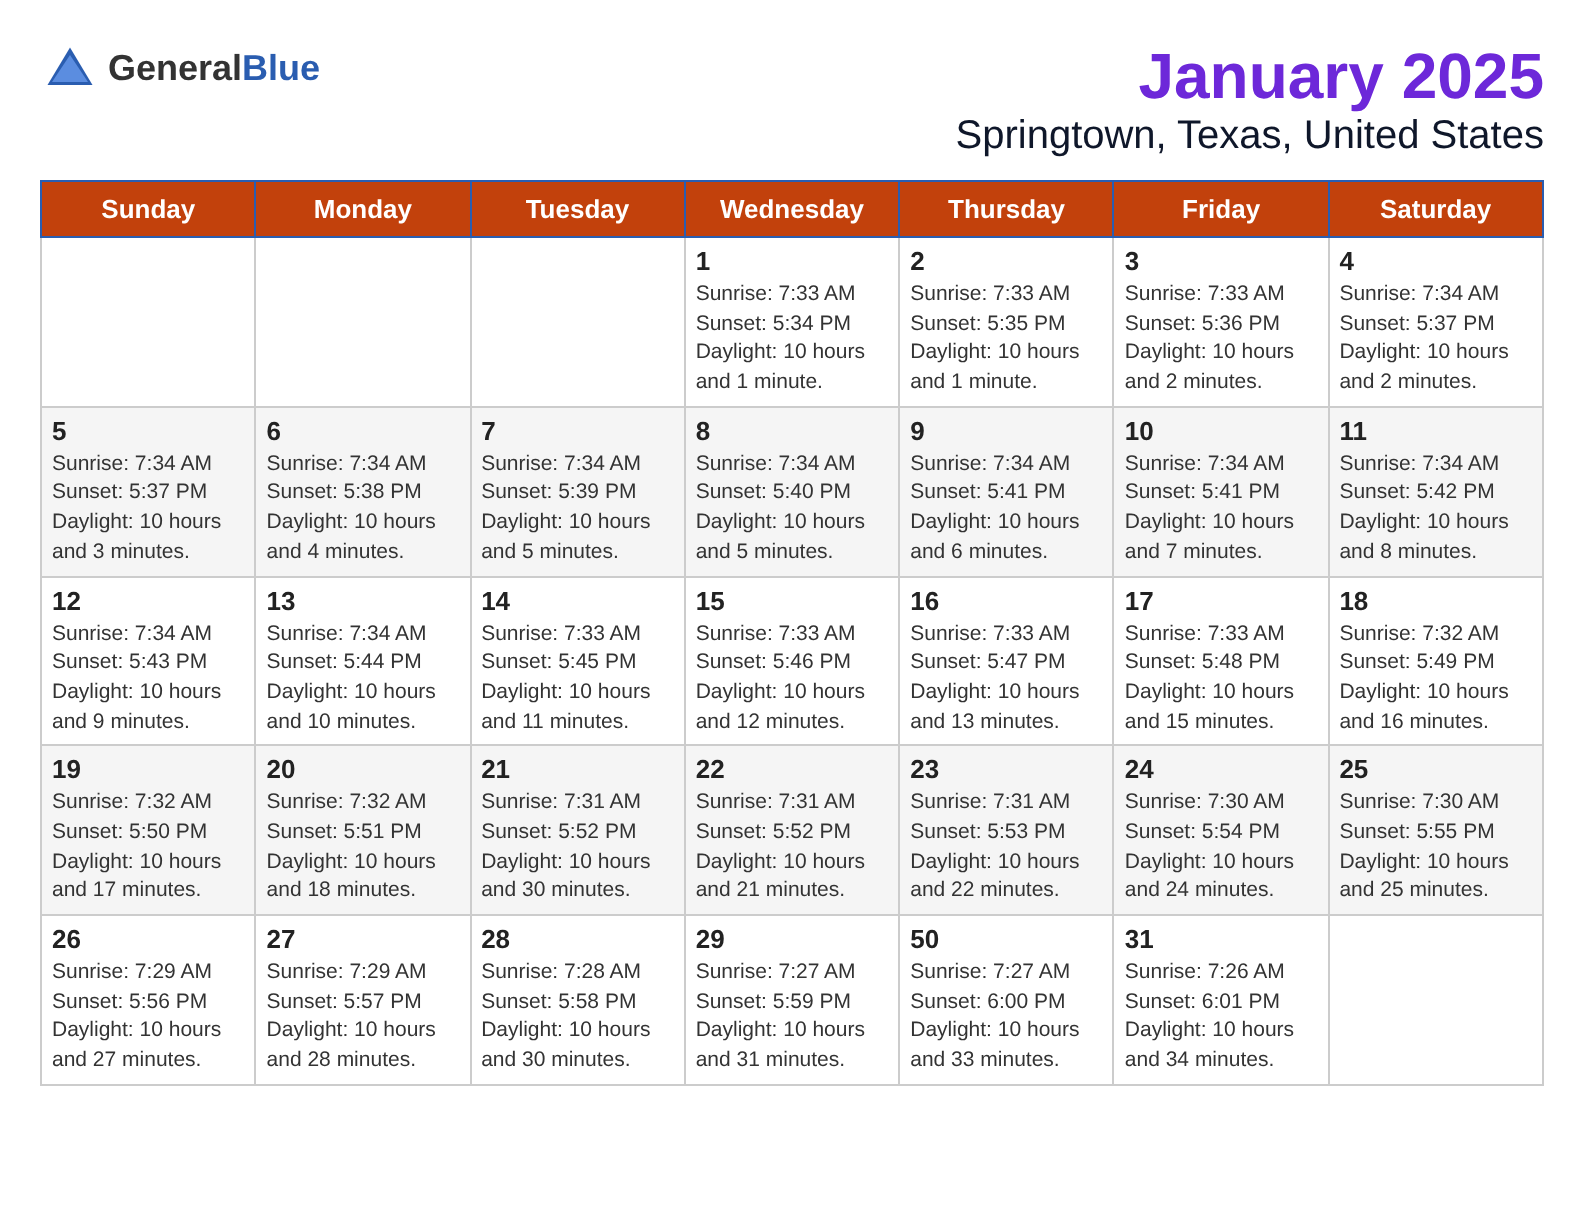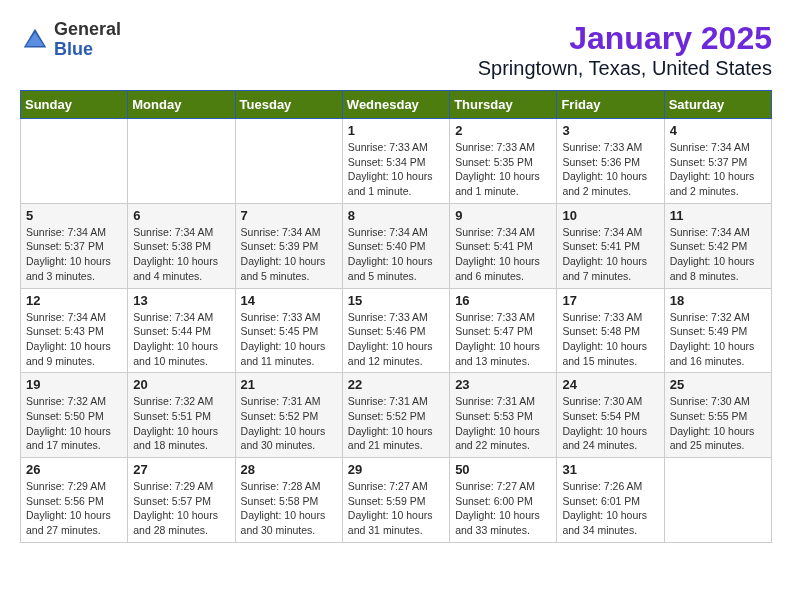--- a/index.html
+++ b/index.html
@@ -15,21 +15,21 @@
       justify-content: space-between;
       align-items: flex-start;
       margin-bottom: 10px;
     }
     .logo {
       display: flex;
       align-items: center;
     }
     .logo-text {
       display: flex;
-      flex-direction: column;
+      flex-direction: row;
       line-height: 1.1;
     }
     .logo-general {
       font-size: 18px;
       font-weight: bold;
       color: #333;
     }
     .logo-blue {
       font-size: 18px;
       font-weight: bold;
@@ -51,24 +51,24 @@
     .calendar-subtitle {
       font-size: 20px;
       color: #0f172a;
     }
     table {
       width: 100%;
       border-collapse: collapse;
       font-size: 11px;
     }
     thead th {
-      background-color: #4d7c0f;
+      background-color: #c2410c;
       color: #fff;
       padding: 6px 4px;
-      text-align: left;
+      text-align: center;
       font-size: 13px;
       font-weight: bold;
       border: 1px solid #2a5db0;
     }
     tbody tr {
       vertical-align: top;
     }
     tbody td {
       border: 1px solid #ccc;
       padding: 4px 5px;

